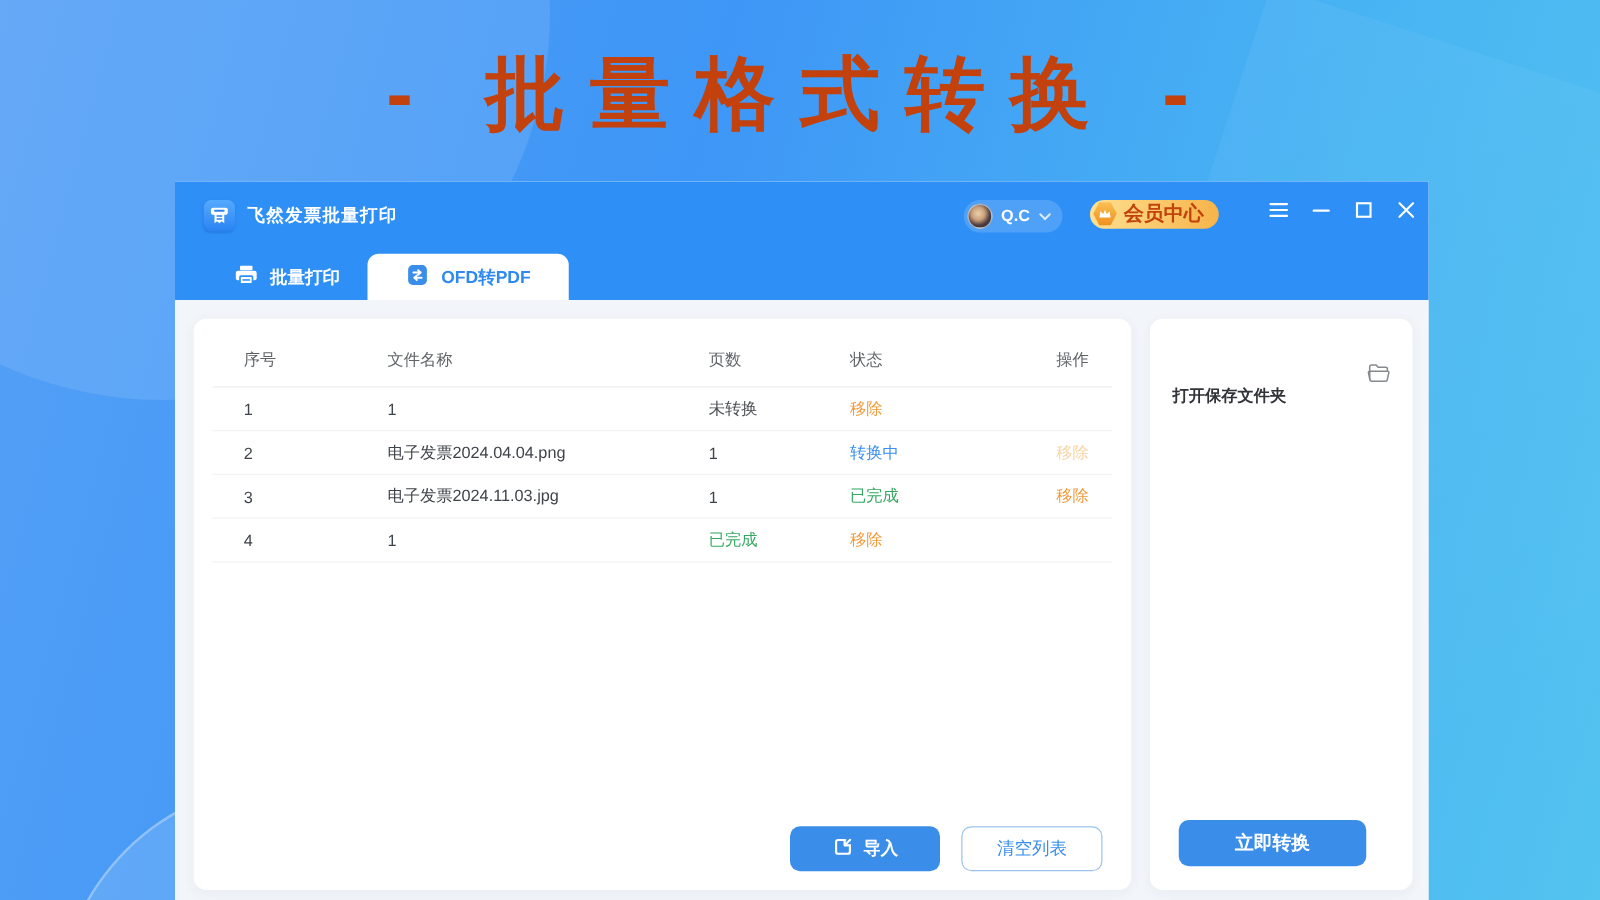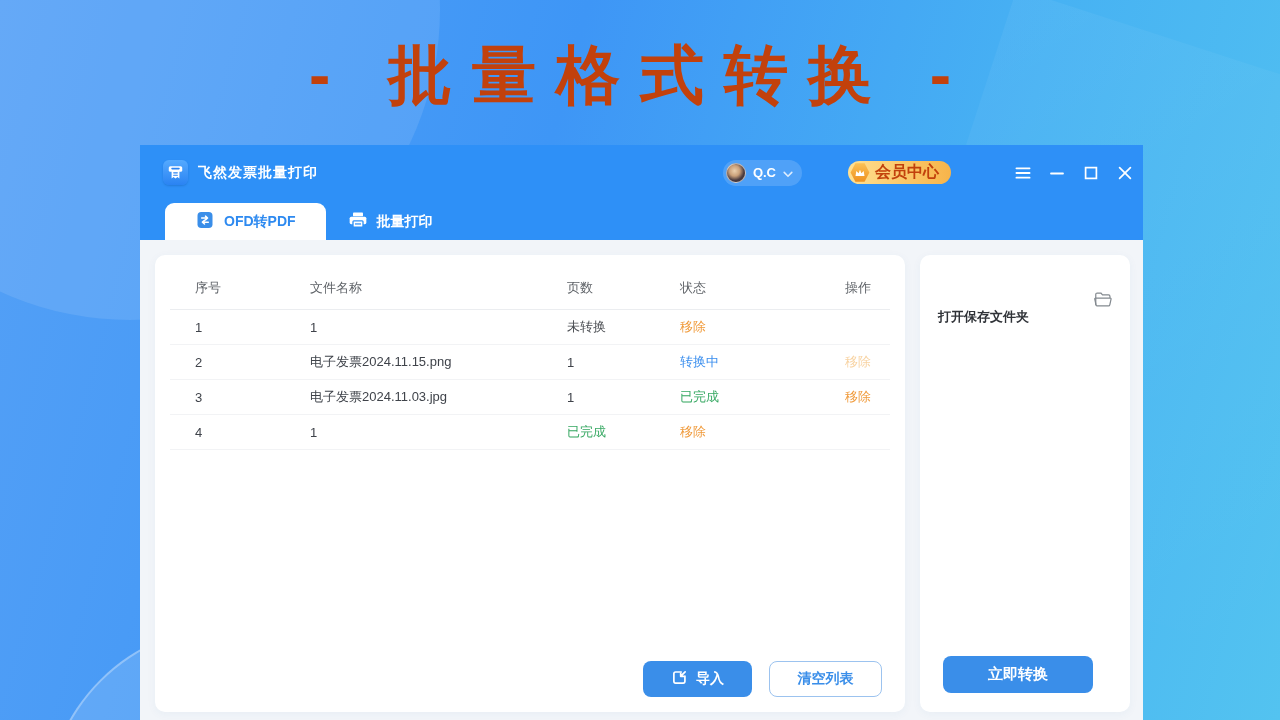--- a/index.html
+++ b/index.html
@@ -24,21 +24,21 @@
   .window { position:absolute; left:140px; top:145px; width:1003px; height:575px;
     background:#f2f5f9; overflow:hidden; }
 
   .titlebar { height:55px; background:#2e90f7; display:flex; align-items:center;
     padding:0 10px 0 23px; position:relative; z-index:2; }
   .app-icon { width:25px; height:25px; border-radius:6px;
     background:linear-gradient(180deg,#55aaff,#2a83f2); display:flex; align-items:center;
     justify-content:center; box-shadow:0 1px 2px rgba(0,60,140,0.25); }
   .app-title { color:#fff; font-size:14px; font-weight:bold; margin-left:10px; letter-spacing:1px; }
 
-  .titlebar-right { margin-left:auto; display:flex; align-items:center;gap:24px; }
+  .titlebar-right { margin-left:auto; display:flex; align-items:flex-start; }
   .user-pill { display:flex; align-items:center; height:26px; border-radius:13px;
     background:rgba(255,255,255,0.16); padding:0 9px 0 3px; cursor:pointer; }
   .avatar { width:20px; height:20px; border-radius:50%;
     background:radial-gradient(circle at 42% 38%, #ecd0ae 0%, #caa07a 34%, #4a3b40 62%, #2e2a33 100%);
     border:1px solid rgba(255,255,255,0.6); }
   .user-name { color:#fff; font-size:13px; font-weight:bold; margin:0 7px 0 7px; }
   .member-btn { display:flex; align-items:center; height:23px; border-radius:12px;
     background:linear-gradient(90deg,#ffe091,#f7b44a); padding:0 12px 0 2px; margin-left:22px;
     cursor:pointer; position:relative; }
   .member-hex { width:20px; height:20px; margin-right:5px;
@@ -71,24 +71,24 @@
   .thead { height:43px; border-bottom:1px solid #ebedf0; color:#5f6368; font-size:13px; }
   .trow { height:35px; border-bottom:1px solid #f2f3f5; color:#3f434a; font-size:13px; }
   .status-pending { color:#4a4d52; }
   .status-converting { color:#3a8eee; }
   .status-done { color:#36a862; }
   .action-link { color:#f09a3a; cursor:pointer; }
   .action-link.disabled { color:#f8d3a2; }
 
   .btn { display:flex; align-items:center; justify-content:center; border-radius:8px;
     font-size:14px; font-weight:bold; cursor:pointer; }
-  .import-btn { position:absolute; right:153px; bottom:15px; width:109px; height:36px;
+  .import-btn { position:absolute; right:153px; bottom:15px; width:120px; height:36px;
     background:#3a8ee9; color:#fff; gap:8px; }
   .clear-btn { position:absolute; right:23px; bottom:15px; width:113px; height:36px;
-    background:#fff; border:1px solid #9cc3ef; color:#3a8ee9; font-weight:bold; }
+    background:#fff; border:1px solid #9cc3ef; color:#3a8ee9; font-weight:normal; }
 
   .side-head { display:flex; align-items:center; justify-content:space-between;
     padding:21px 18px 0 18px; cursor:pointer; }
   .side-head-label { font-size:13px; font-weight:bold; color:#303338;margin-top:32px; }
   .convert-btn { position:absolute; left:23px; bottom:19px; width:150px; height:37px;
     background:#3a8ee9; color:#fff; font-size:15px; }
 </style>
 </head>
 <body>
 
@@ -166,41 +166,41 @@
     </svg>
   </div>
   <div class="watermark wm2">
     <svg width="58" height="58" viewBox="0 0 24 24">
       <rect x="2.5" y="3" width="19" height="8" rx="2.2" fill="rgba(255,255,255,0.09)"></rect>
       <path d="M6.5 9 h11 v11.5 l-2.75 -2.1 -2.75 2.1 -2.75 -2.1 -2.75 2.1 z" fill="rgba(255,255,255,0.09)"></path>
     </svg>
   </div>
 
   <div class="tabbar">
-    <div class="tab active">
-      <span>
-        <svg width="20" height="20" viewBox="0 0 24 24">
-          <rect x="3" y="2.5" width="18" height="19" rx="4.5" fill="#3a8ee9"></rect>
-          <path d="M8 9.6 h6.3 M12.6 7.4 l2.5 2.2 -2.5 2.2" stroke="#fff" stroke-width="1.8" fill="none" stroke-linecap="round" stroke-linejoin="round"></path>
-          <path d="M16 14.6 h-6.3 M11.4 12.4 l-2.5 2.2 2.5 2.2" stroke="#fff" stroke-width="1.8" fill="none" stroke-linecap="round" stroke-linejoin="round"></path>
-        </svg>
-      </span>
-      <span>OFD转PDF</span>
-    </div>
     <div class="tab">
       <span>
         <svg width="20" height="20" viewBox="0 0 24 24">
           <rect x="6" y="3" width="12" height="4.5" rx="1" fill="#fff"></rect>
           <rect x="2" y="8" width="20" height="9" rx="2" fill="#fff"></rect>
           <rect x="6" y="13" width="12" height="7.5" rx="1" fill="#fff" stroke="#2e90f7" stroke-width="1.6"></rect>
           <rect x="8.4" y="16" width="7.2" height="1.5" fill="#2e90f7"></rect>
         </svg>
       </span>
       <span>批量打印</span>
     </div>
+    <div class="tab active">
+      <span>
+        <svg width="20" height="20" viewBox="0 0 24 24">
+          <rect x="3" y="2.5" width="18" height="19" rx="4.5" fill="#3a8ee9"></rect>
+          <path d="M8 9.6 h6.3 M12.6 7.4 l2.5 2.2 -2.5 2.2" stroke="#fff" stroke-width="1.8" fill="none" stroke-linecap="round" stroke-linejoin="round"></path>
+          <path d="M16 14.6 h-6.3 M11.4 12.4 l-2.5 2.2 2.5 2.2" stroke="#fff" stroke-width="1.8" fill="none" stroke-linecap="round" stroke-linejoin="round"></path>
+        </svg>
+      </span>
+      <span>OFD转PDF</span>
+    </div>
   </div>
 
   <div class="content">
 
     <div class="card main-card">
       <div class="table-wrap">
         <div class="t-grid thead">
           <span>序号</span>
           <span>文件名称</span>
           <span>页数</span>
@@ -210,21 +210,21 @@
 
         <div class="t-grid trow">
           <span>1</span>
           <span>1</span>
           <span class="status-pending">未转换</span>
           <span class="action-link">移除</span>
         </div>
 
         <div class="t-grid trow">
           <span>2</span>
-          <span>电子发票2024.11.15.png</span>
+          <span>电子发票2024.04.04.png</span>
           <span>1</span>
           <span class="status-converting">转换中</span>
           <span class="action-link disabled">移除</span>
         </div>
 
         <div class="t-grid trow">
           <span>3</span>
           <span>电子发票2024.11.03.jpg</span>
           <span>1</span>
           <span class="status-done">已完成</span>

